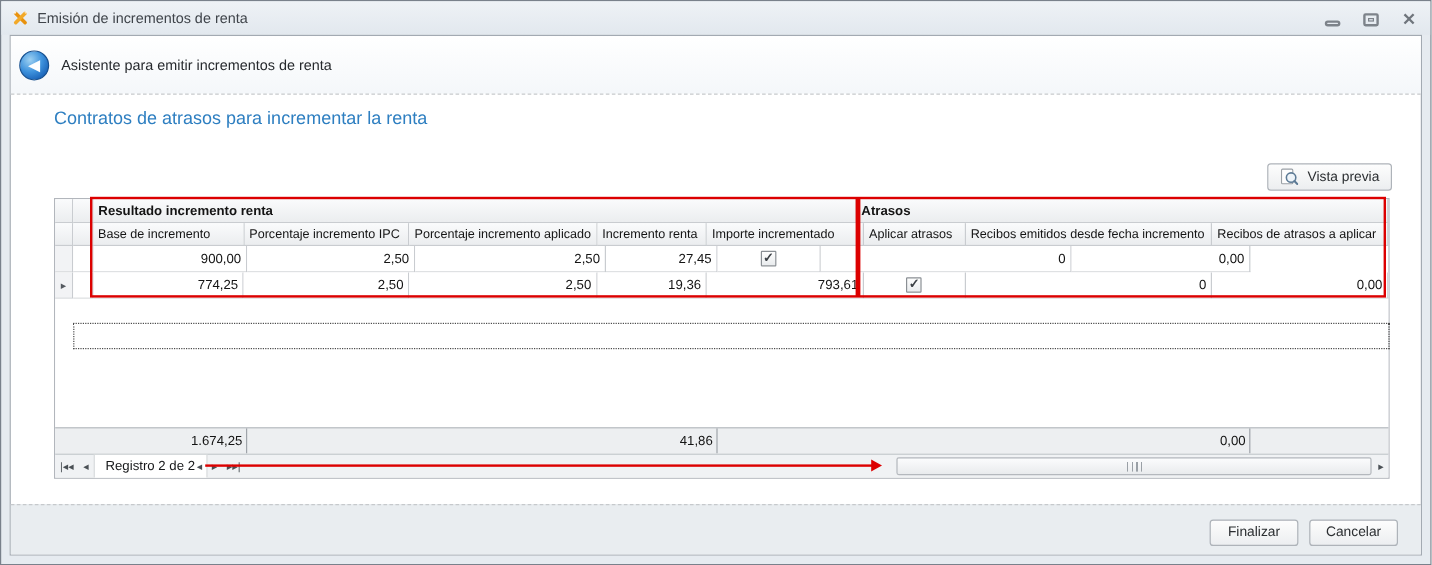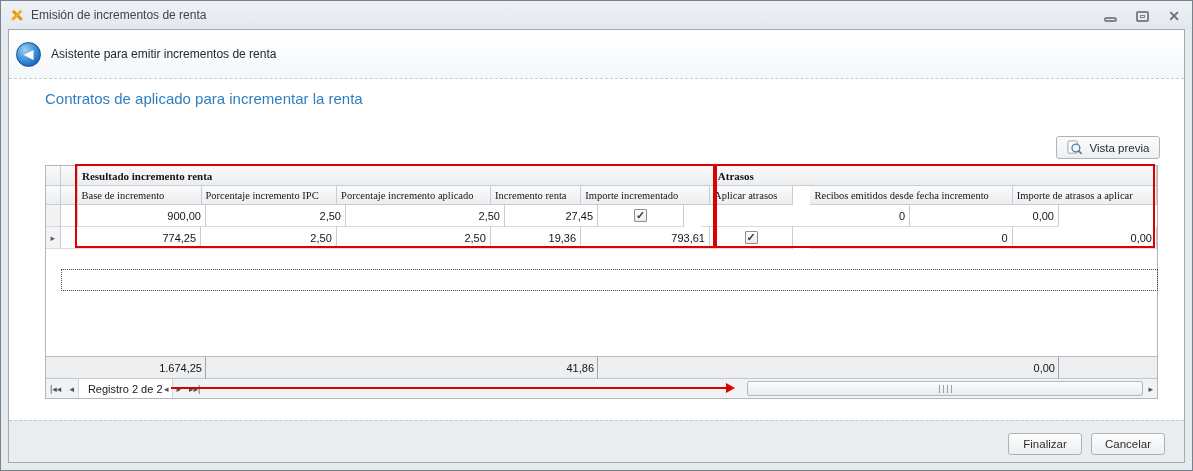--- a/index.html
+++ b/index.html
@@ -39,26 +39,26 @@
   .preview-btn { position:absolute; left:1047px; top:106px; width:104px; height:23px; gap:8px; }
   .preview-btn svg { width:15px; height:15px; }
   
   .grid { position:absolute; left:36px; top:135px; width:1113px; height:234px;
     border:1px solid #b2b6bc; background:#ffffff; display:flex; flex-direction:column; font-size:11px; color:#141414; }
   .grow { display:flex; flex:0 0 auto; }
   .cell { border-right:1px solid #c9ccd0; border-bottom:1px solid #c9ccd0;
     overflow:hidden; white-space:nowrap; display:flex; align-items:center; }
   .hdrbg { background:linear-gradient(#fafbfc,#ebedef); }
   .gh { height:20px; } .ch { height:19px; } .dr { height:22px; }
-  .gh .cell, .ch .cell { padding:0 4px; font-size:10.5px;font-family:Liberation Serif, serif; }
+  .gh .cell, .ch .cell { padding:0 4px; font-size:10.5px; }
   .gh .glabel { font-weight:bold; font-size:11px; }
   .num { justify-content:flex-end; padding:0 4px; }
   .ctr { justify-content:center; }
   .w0{width:15px;} .w1{width:17px;} .w2{width:128px;} .w3{width:140px;} .w4{width:159px;}
-  .w5{width:93px;} .w6{width:133px;} .w7{width:86px;} .w8{width:209px;margin-left:17px;} .w9{width:149px;}
+  .w5{width:93px;} .w6{width:133px;} .w7{width:86px;} .w8{width:209px;} .w9{width:149px;}
   .wg1{width:637px;} .wg2{width:444px;}
   .dr .cell { border-bottom:1px solid #d8dadd; background:#ffffff; }
   .dr .ind { background:#f2f3f5; color:#555a60; font-size:9px; }
   .filler { flex:1 1 auto; background:#ffffff; }
   .row-focus { position:absolute; left:15px; top:103px; width:1097px; height:22px;
     outline:1px dotted #4a4a4a; outline-offset:-1px; pointer-events:none; }
   .checkbox { width:13px; height:13px; border:1px solid #8a8f94; border-radius:1px;
     background:linear-gradient(#fdfdfd,#e9ecee); display:flex; align-items:center; justify-content:center;
     font-size:11px; color:#3c4146; font-weight:bold; line-height:11px; }
   
@@ -117,21 +117,21 @@
 
   <div class="client">
 
     <div class="banner">
       <div class="back-btn">
         <span>◀</span>
       </div>
       <span class="banner-title">Asistente para emitir incrementos de renta</span>
     </div>
 
-    <div class="page-heading">Contratos de aplicado para incrementar la renta</div>
+    <div class="page-heading">Contratos de atrasos para incrementar la renta</div>
 
     <div class="btn preview-btn">
       <svg viewBox="0 0 16 16">
         <rect x="1" y="1" width="10" height="13" rx="1" fill="#fdfdfd" stroke="#9aa0a6"></rect>
         <circle cx="9.5" cy="8.5" r="4.2" fill="#eef4f9" stroke="#5d7b96" stroke-width="1.4"></circle>
         <line x1="12.4" y1="11.6" x2="15" y2="14.2" stroke="#5d7b96" stroke-width="1.8" stroke-linecap="round"></line>
       </svg>
       <span>Vista previa</span>
     </div>
 
@@ -147,21 +147,21 @@
       <div class="grow ch">
         <div class="cell hdrbg w0"></div>
         <div class="cell hdrbg w1"></div>
         <div class="cell hdrbg w2">Base de incremento</div>
         <div class="cell hdrbg w3">Porcentaje incremento IPC</div>
         <div class="cell hdrbg w4">Porcentaje incremento aplicado</div>
         <div class="cell hdrbg w5">Incremento renta</div>
         <div class="cell hdrbg w6">Importe incrementado</div>
         <div class="cell hdrbg w7">Aplicar atrasos</div>
         <div class="cell hdrbg w8">Recibos emitidos desde fecha incremento</div>
-        <div class="cell hdrbg w9">Importe de atrasos a aplicar</div>
+        <div class="cell hdrbg w9">Recibos de atrasos a aplicar</div>
       </div>
 
       <div class="grow dr">
         <div class="cell ind w0"></div>
         <div class="cell w1"></div>
         <div class="cell num w2">900,00</div>
         <div class="cell num w3">2,50</div>
         <div class="cell num w4">2,50</div>
         <div class="cell num w5">27,45</div>
         <div class="cell ctr w7">

